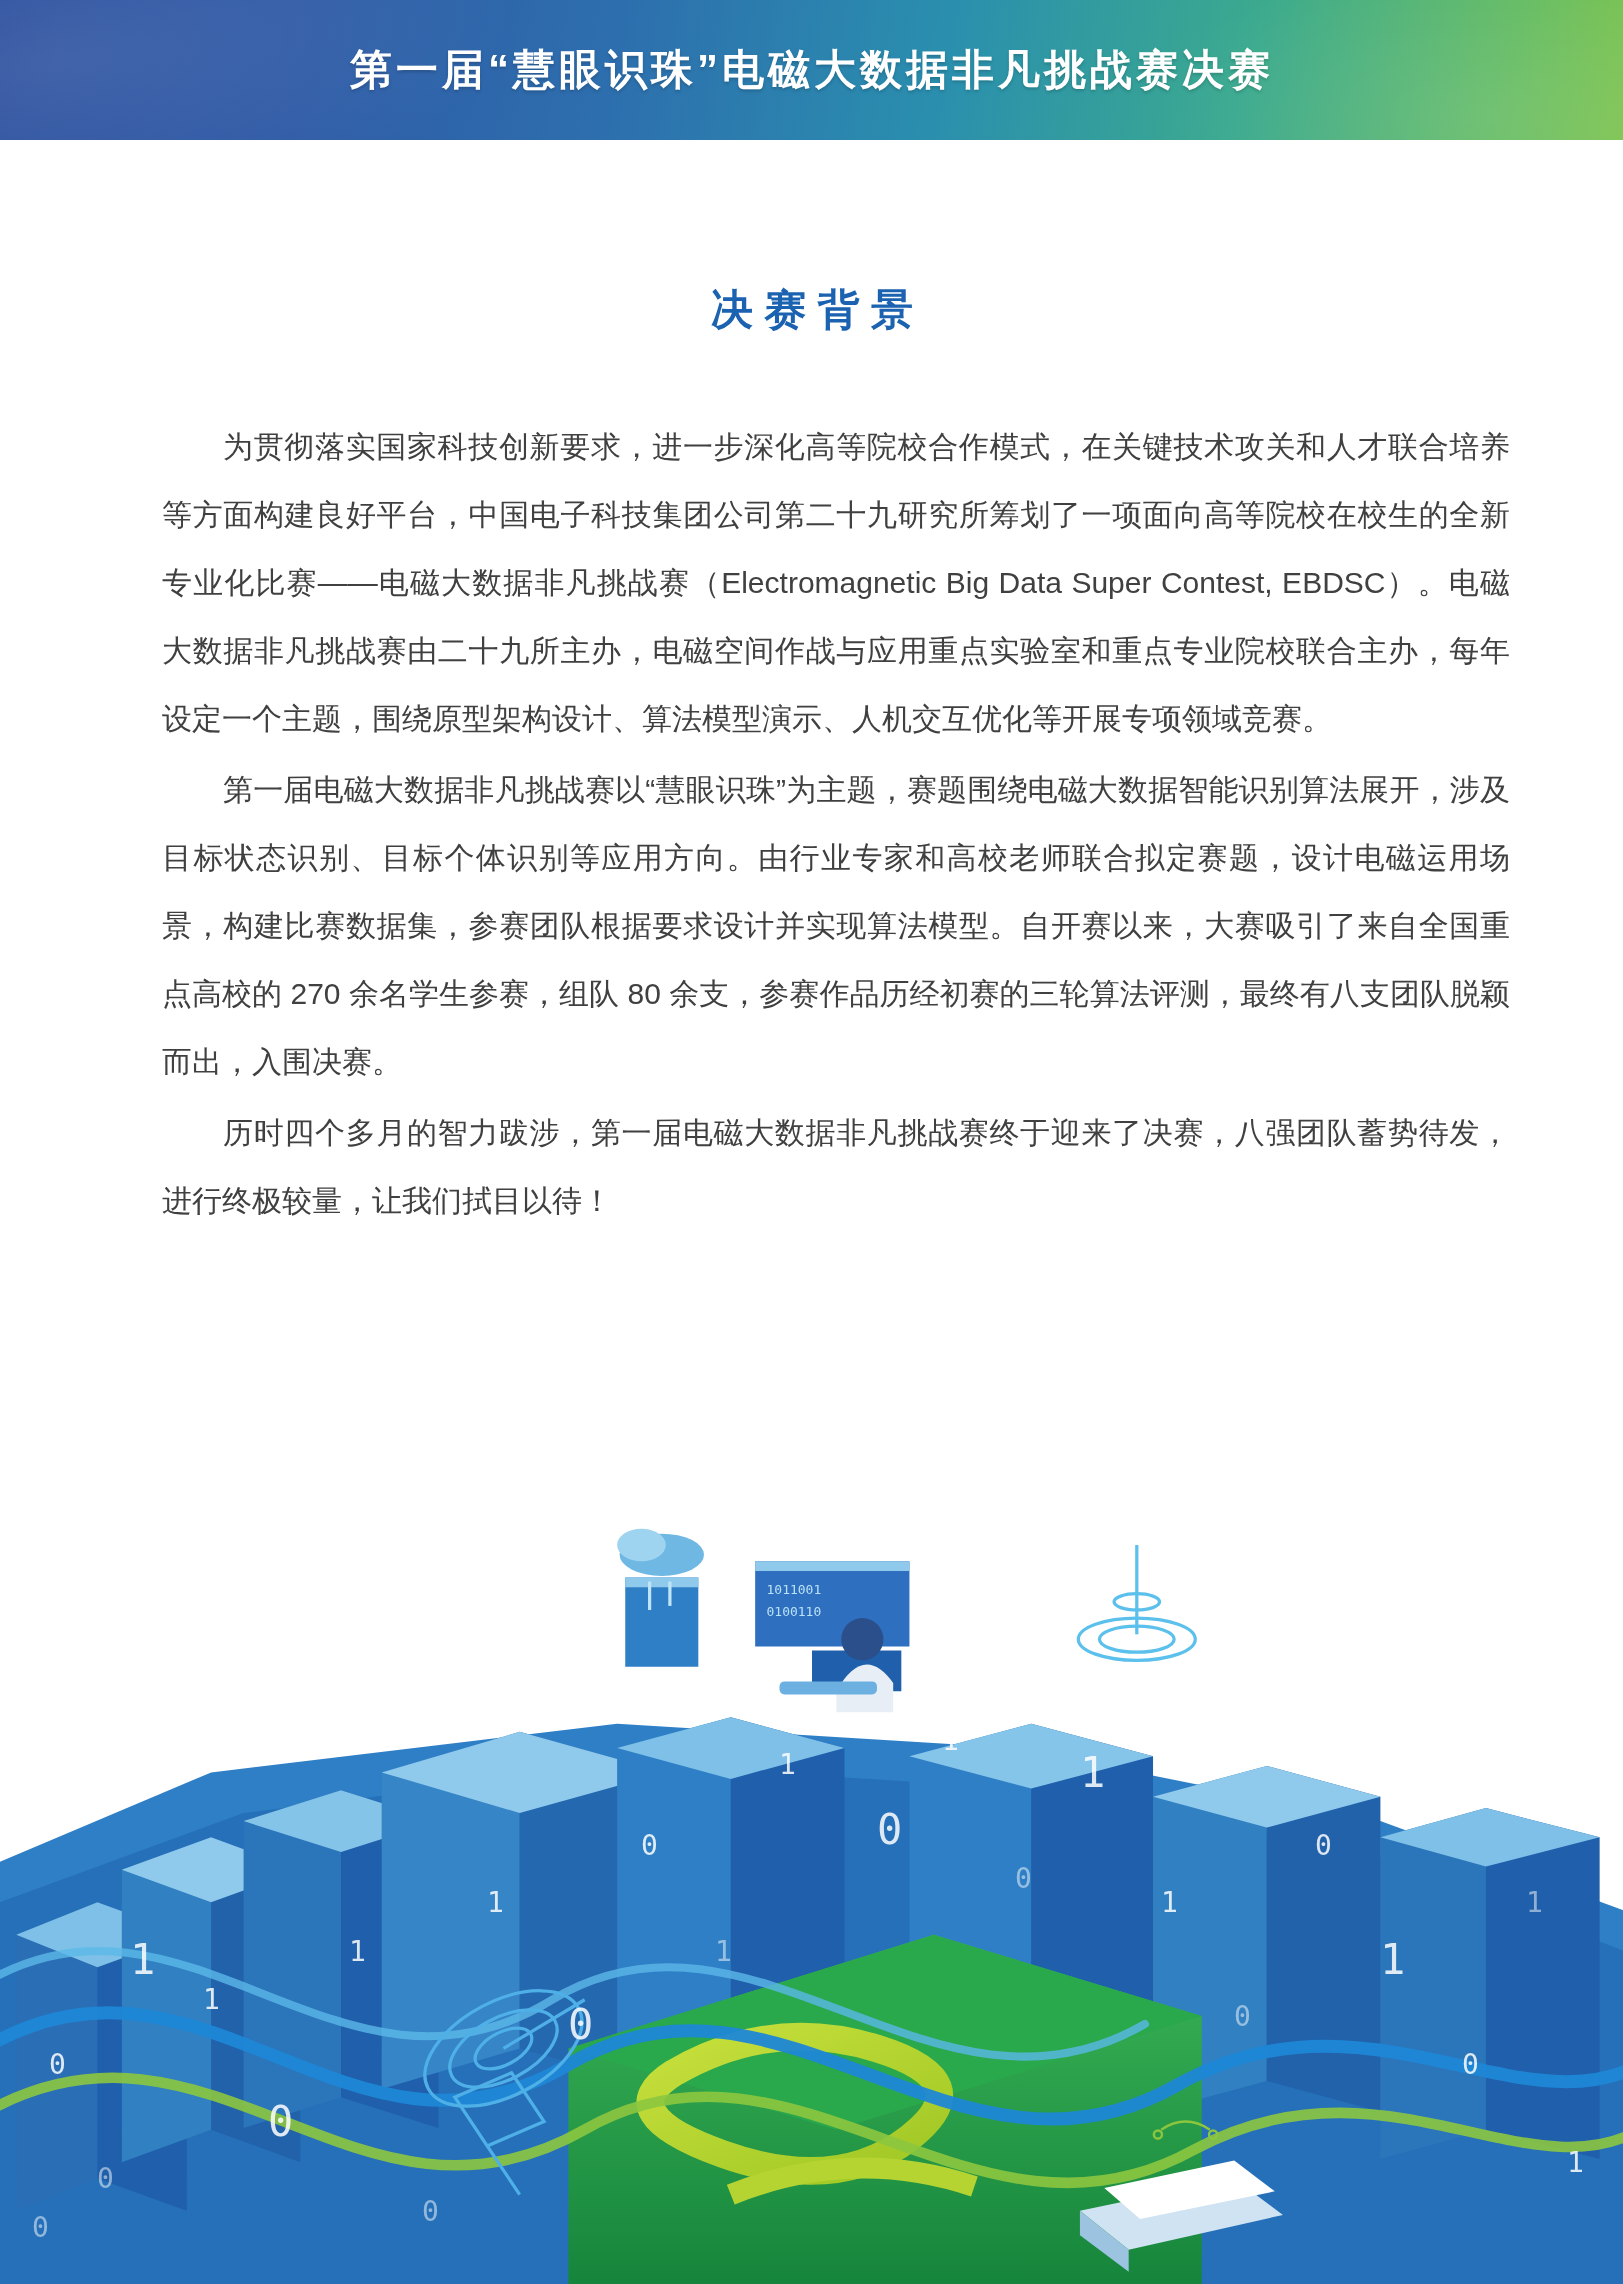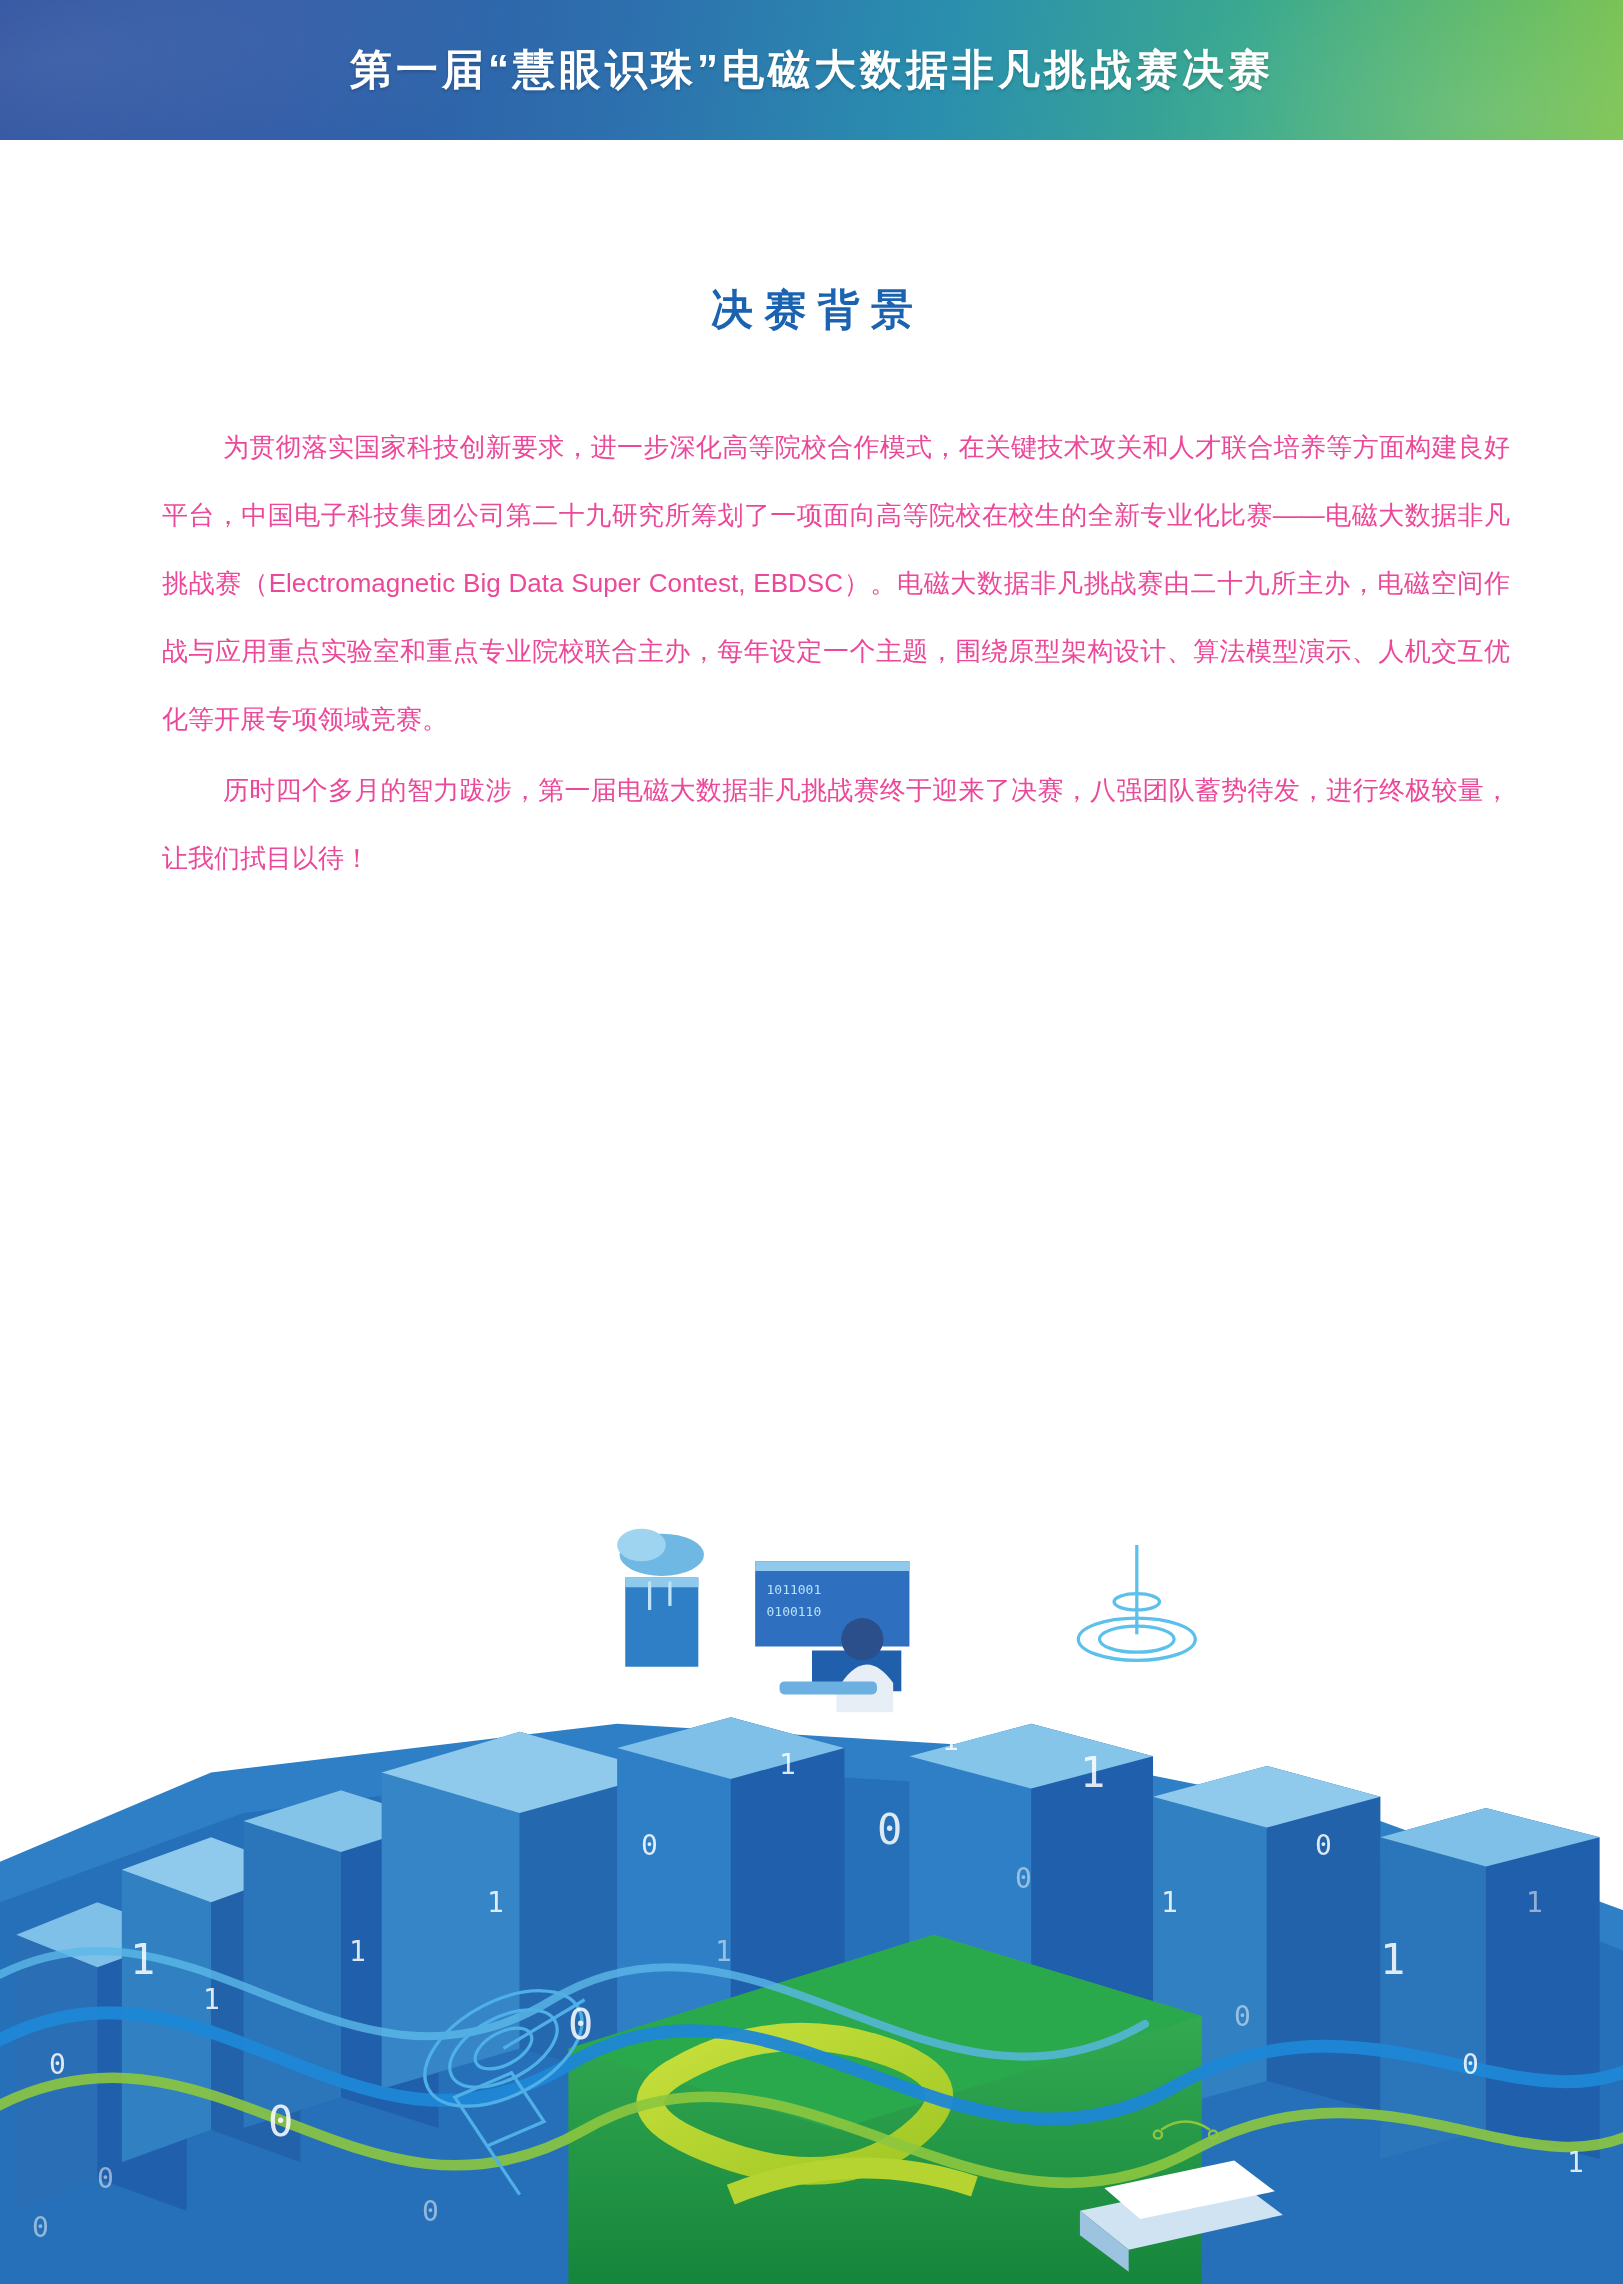--- a/index.html
+++ b/index.html
@@ -63,22 +63,22 @@
     margin: 142px 0 0 0;
     text-align: center;
     color: #1b63b0;
     font-size: 42px;
     font-weight: bold;
     letter-spacing: 11.4px;
     text-indent: 11.4px;
   }
   .body-text {
     margin: 75px 114px 0 162px;
-    color: #ec4899;
-    font-size: 26px;
+    color: #404040;
+    font-size: 30px;
     line-height: 68px;
     text-align: justify;
     text-justify: inter-ideograph;
   }
   .body-text p {
     margin: 0 0 3.2px 0;
     text-indent: 61px;
   }
 
   
@@ -114,20 +114,21 @@
 
 <div class="header">
   <div class="header-title">第一届“慧眼识珠”电磁大数据非凡挑战赛决赛</div>
 </div>
 
 <div class="content">
   <div class="section-title">决赛背景</div>
 
   <div class="body-text">
     <p>为贯彻落实国家科技创新要求，进一步深化高等院校合作模式，在关键技术攻关和人才联合培养等方面构建良好平台，中国电子科技集团公司第二十九研究所筹划了一项面向高等院校在校生的全新专业化比赛——电磁大数据非凡挑战赛（Electromagnetic Big Data Super Contest, EBDSC）。电磁大数据非凡挑战赛由二十九所主办，电磁空间作战与应用重点实验室和重点专业院校联合主办，每年设定一个主题，围绕原型架构设计、算法模型演示、人机交互优化等开展专项领域竞赛。</p>
+    <p>第一届电磁大数据非凡挑战赛以“慧眼识珠”为主题，赛题围绕电磁大数据智能识别算法展开，涉及目标状态识别、目标个体识别等应用方向。由行业专家和高校老师联合拟定赛题，设计电磁运用场景，构建比赛数据集，参赛团队根据要求设计并实现算法模型。自开赛以来，大赛吸引了来自全国重点高校的 270 余名学生参赛，组队 80 余支，参赛作品历经初赛的三轮算法评测，最终有八支团队脱颖而出，入围决赛。</p>
     <p>历时四个多月的智力跋涉，第一届电磁大数据非凡挑战赛终于迎来了决赛，八强团队蓄势待发，进行终极较量，让我们拭目以待！</p>
   </div>
 </div>
 
 <div class="illustration">
   <svg width="1624" height="804" viewBox="0 0 2000 990" xmlns="http://www.w3.org/2000/svg">
     <defs>
       <linearGradient id="gblue" x1="0" y1="0" x2="0" y2="1">
         <stop offset="0%" stop-color="#4f9bd6"></stop>
         <stop offset="100%" stop-color="#1f5fab"></stop>

